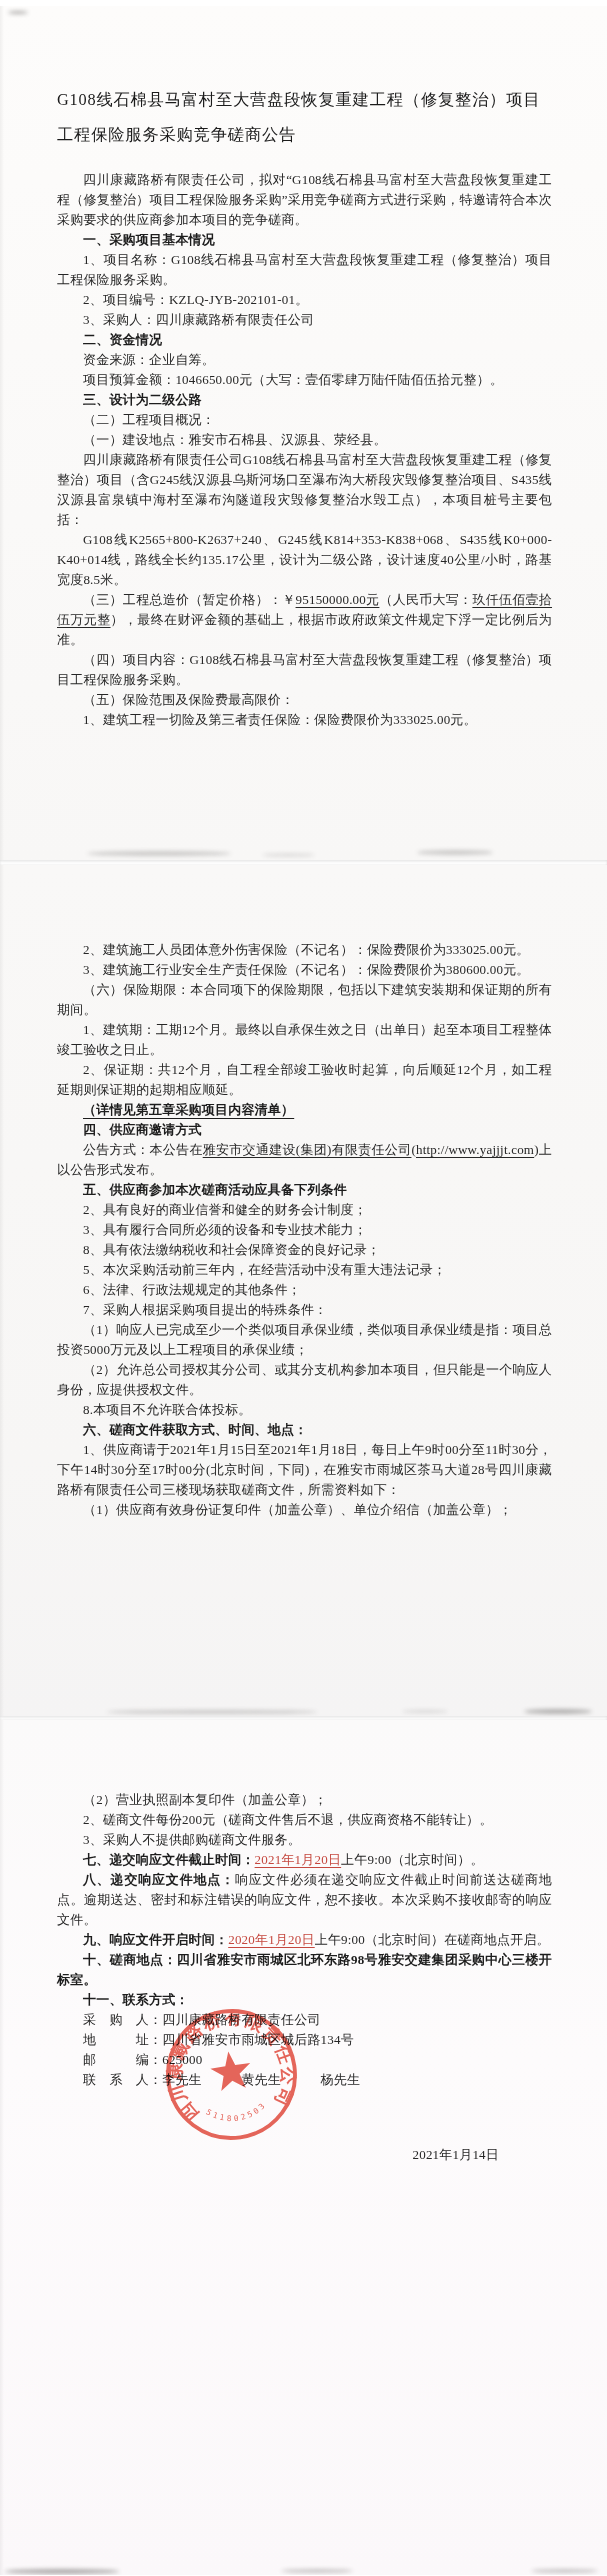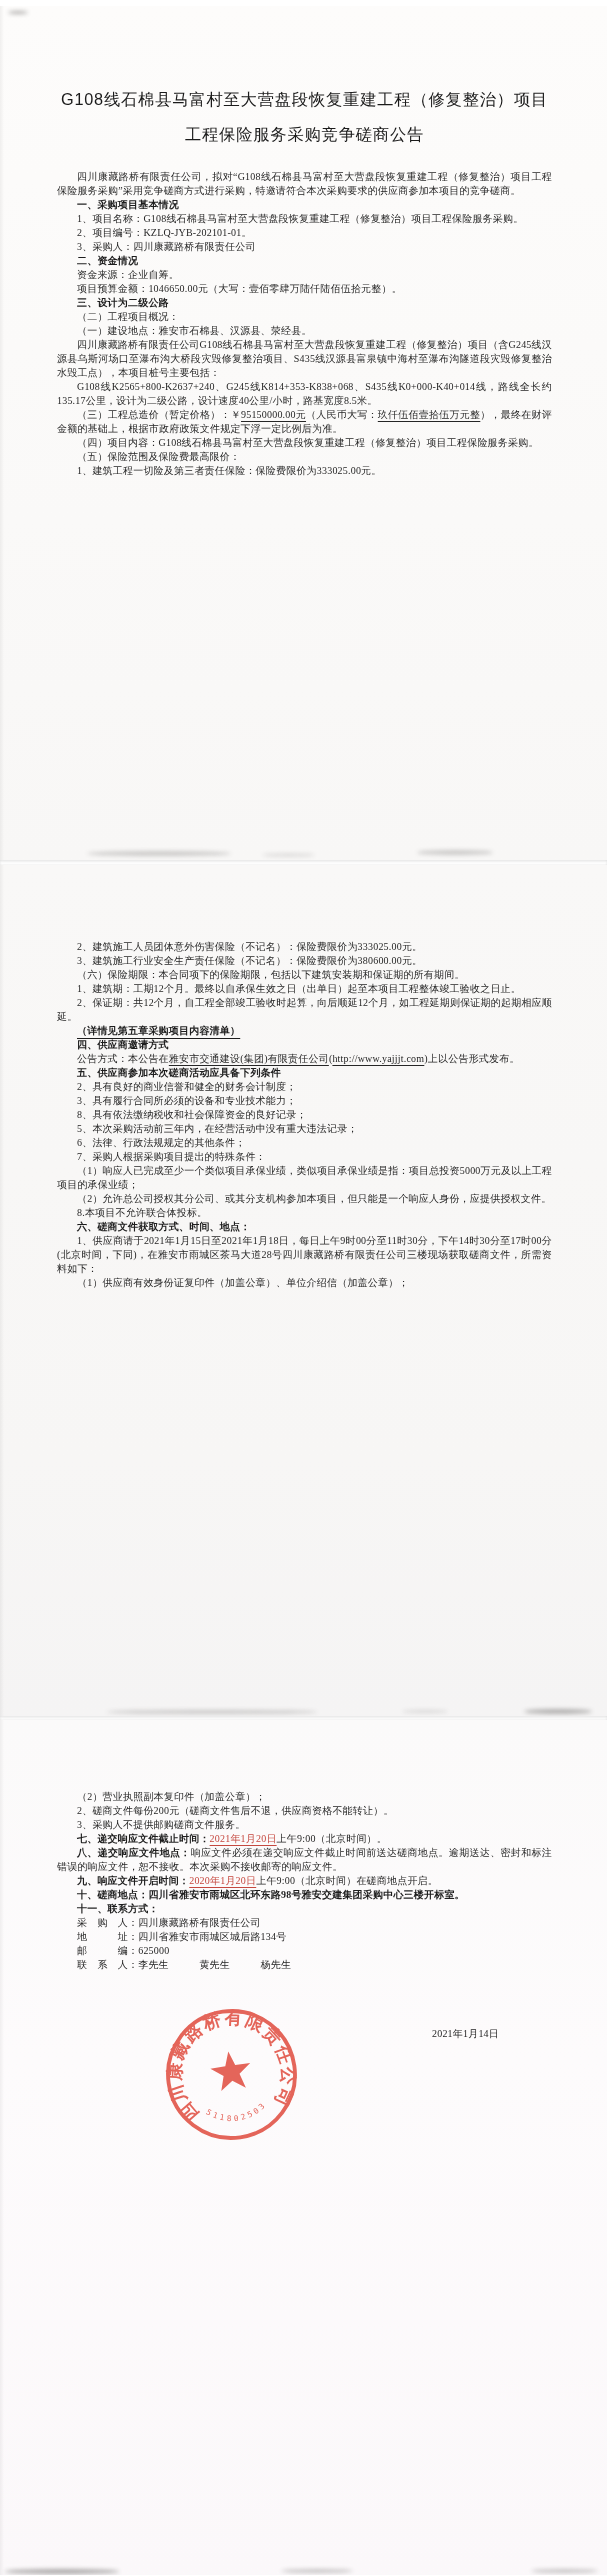--- a/index.html
+++ b/index.html
@@ -8,23 +8,23 @@
   .topstrip{height:6px;background:#ffffff;}
   .page{position:relative;width:607px;overflow:hidden;}
   .page1{height:854px;background:linear-gradient(180deg,#fdfcfb 0%,#faf9f8 60%,#f8f7f6 100%);}
   .page2{height:851px;background:linear-gradient(180deg,#f9f8f7 0%,#f7f6f5 70%,#f5f4f4 100%);}
   .page3{height:855px;background:linear-gradient(180deg,#fbfafa 0%,#fdfbfc 40%,#fbf8fa 100%);}
   .gap{height:4.6px;background:#ffffff;box-shadow:inset 0 1.5px 2.3px rgba(0,0,0,.10), inset 0 -0.8px 1.5px rgba(0,0,0,.05);}
   .content{position:relative;padding:0 55px 0 57px;}
   .page1 .content{padding-top:76px;}
   .page2 .content{padding-top:75px;}
   .page3 .content{padding-top:70px;}
-  .para{font-size:10px;line-height:14px;text-align:justify;text-indent:2em;letter-spacing:0.2px;}
-  .para.title{font-family:Liberation Sans, sans-serif;font-weight:bold;font-size:16.3px;
-              line-height:35px;text-align:center;text-indent:0;color:#1b1b1b;letter-spacing:0.8px;}
+  .para{font-size:13px;line-height:20px;text-align:justify;text-indent:2em;letter-spacing:0.2px;}
+  .para.title{font-family:Liberation Serif, serif;font-weight:bold;font-size:16.3px;
+              line-height:35px;text-indent:0;color:#1b1b1b;letter-spacing:0.8px;}
   .para.title + .para.body{margin-top:18px;}
   .para.date{text-indent:0;text-align:right;padding-right:53px;margin-top:55px;}
   .s-n{font-weight:normal;}
   .s-b{font-weight:bold;color:#1d1d1d;}
   .s-u{text-decoration:underline;text-underline-offset:3px;}
   .s-bu{font-weight:bold;color:#1d1d1d;text-decoration:underline;text-underline-offset:3.8px;}
   .s-r{color:#c5483f;text-decoration:underline;text-decoration-color:#c5483f;text-underline-offset:3px;margin-top:10px;}
   .smudge{position:absolute;background:#4c4a48;filter:blur(2.3px);opacity:.26;border-radius:50%;}
   .m1{left:7.6px;top:4.6px;width:20px;height:3.8px;opacity:.45;}
   .s1a{left:87px;bottom:3.8px;width:144px;height:5.3px;}

